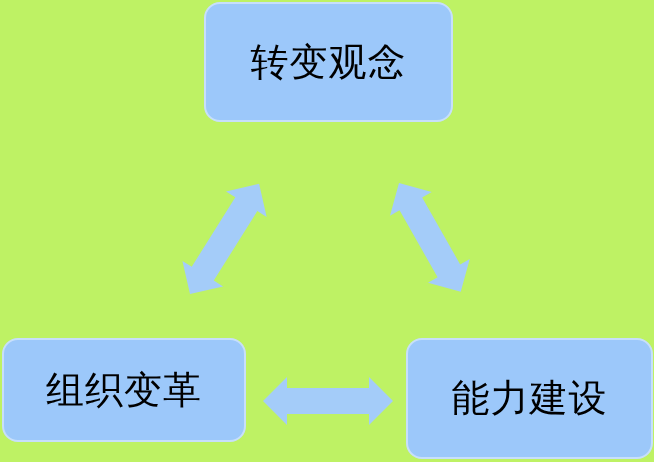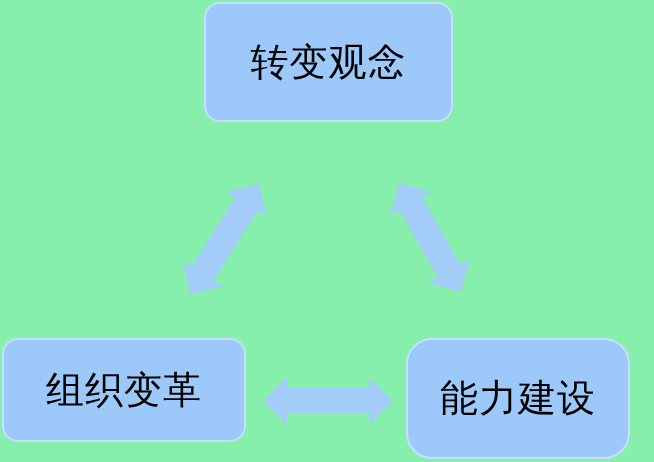--- a/index.html
+++ b/index.html
@@ -4,21 +4,21 @@
 <style>
   html, body {
     margin: 0;
     padding: 0;
     background: #000000;
   }
   #canvas {
     position: relative;
     width: 654px;
     height: 462px;
-    background: #86efac;
+    background: #bef264;
     overflow: hidden;
     font-family: "DejaVu Sans", sans-serif;
   }
   #arrow-layer {
     position: absolute;
     left: 0;
     top: 0;
     width: 654px;
     height: 462px;
   }
@@ -47,23 +47,22 @@
   }
   #node-bottom-left {
     left: 2px;
     top: 338px;
     width: 244px;
     height: 104px;
   }
   #node-bottom-right {
     left: 406px;
     top: 338px;
-    width: 224px;
+    width: 247px;
     height: 121px;
-    border-radius: 26px;
   }
 </style>
 </head>
 <body>
 
 <div id="canvas">
 
   <svg id="arrow-layer" viewBox="0 0 654 462" xmlns="http://www.w3.org/2000/svg">
 
     <g transform="translate(190,294) rotate(-57.9)">

